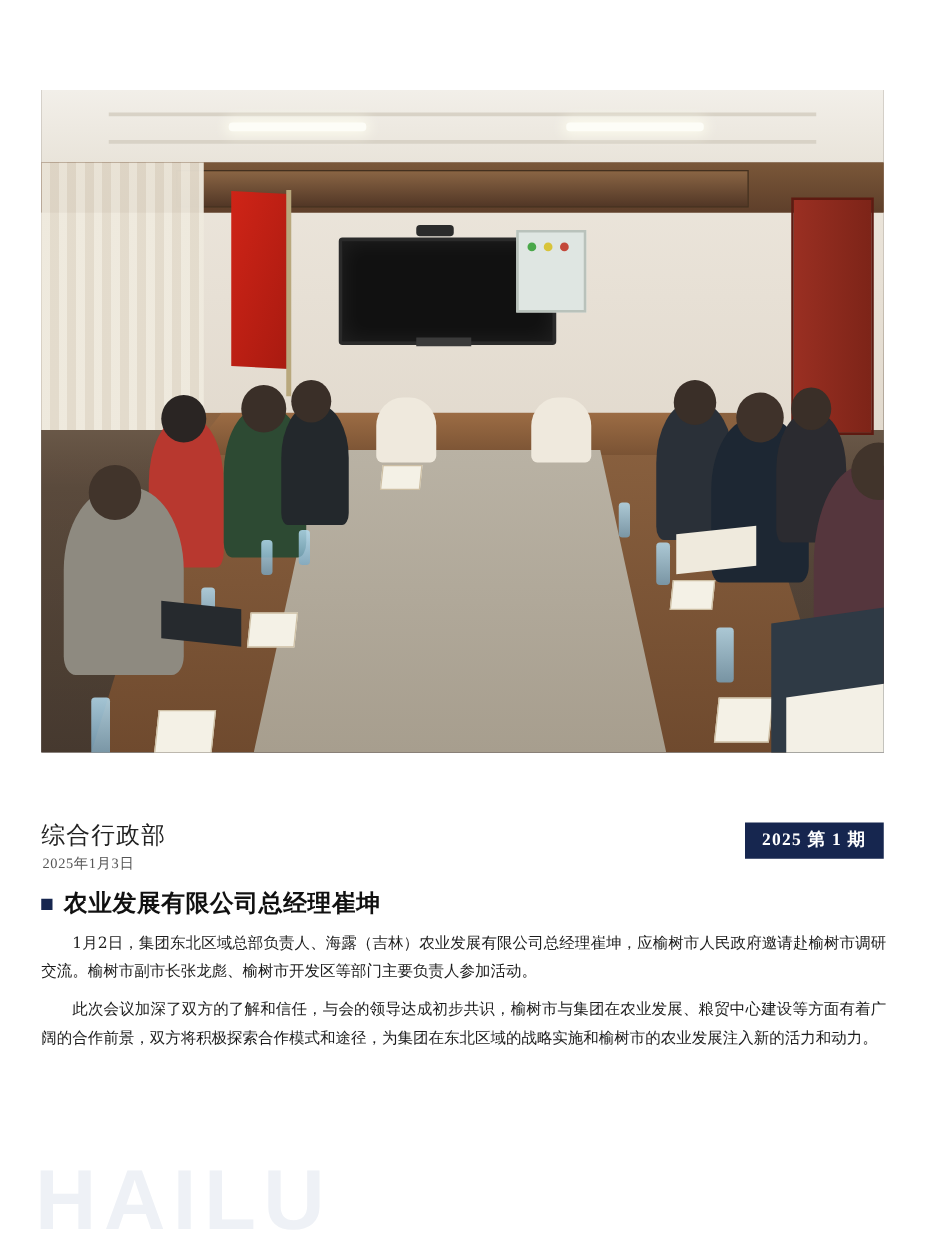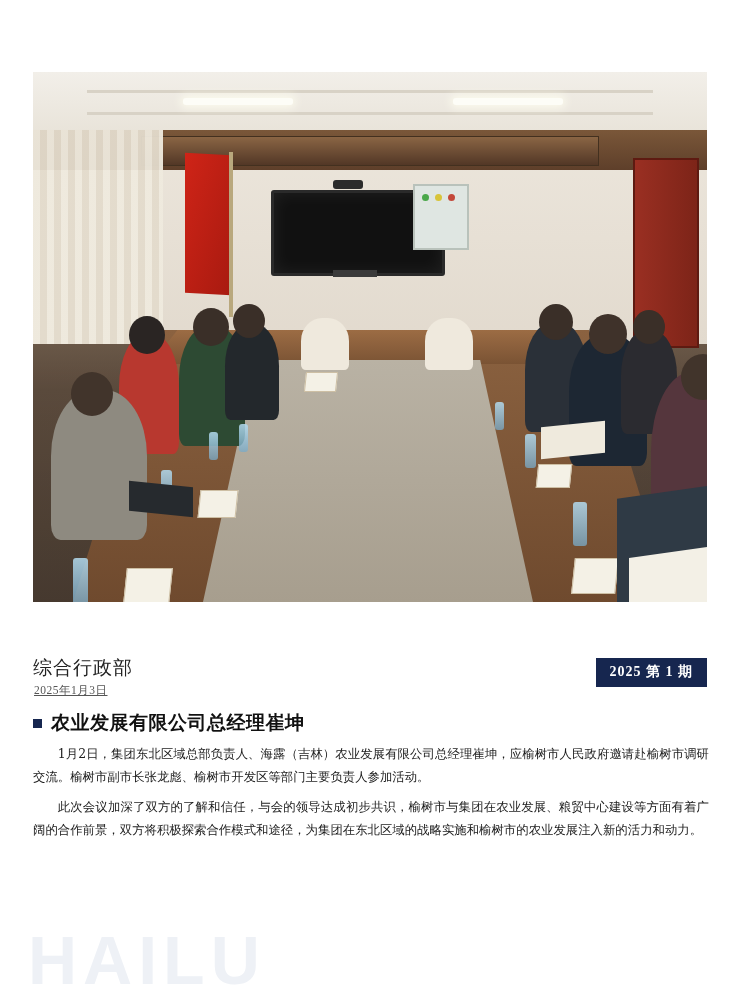--- a/index.html
+++ b/index.html
@@ -143,21 +143,20 @@
     letter-spacing: 1px;
     font-family: Liberation Sans, sans-serif;
   }
   .dept-date {
     position: absolute;
     left: 34px;
     top: 683px;
     font-size: 11.5px;
     color: #555555;
     letter-spacing: 0.5px;
-    text-decoration: underline;
   }
   .issue-badge {
     position: absolute;
     right: 33px;
     top: 658px;
     background: #16264f;
     color: #ffffff;
     font-size: 14px;
     padding: 5px 14px 6px 14px;
     letter-spacing: 1px;

